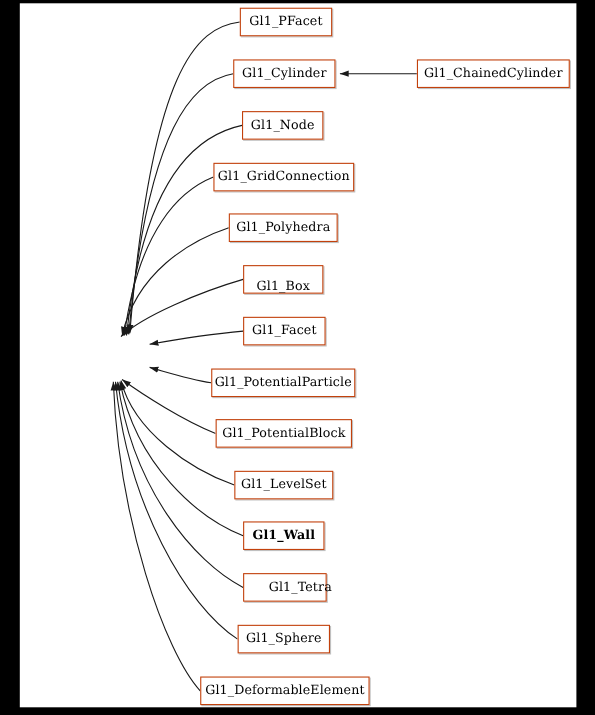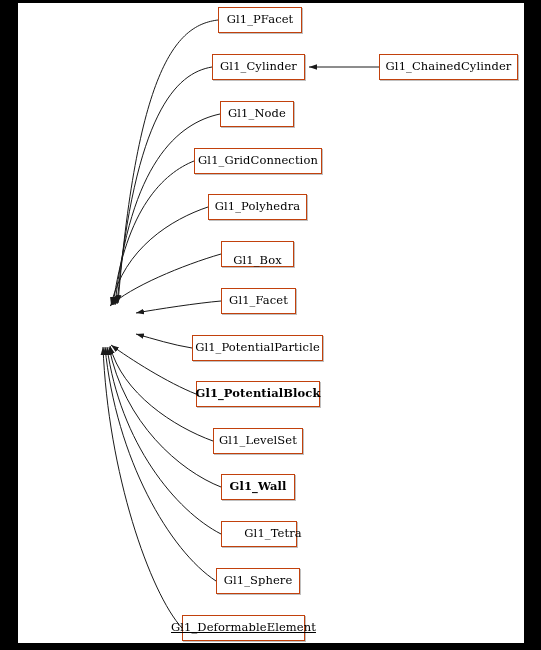--- a/index.html
+++ b/index.html
@@ -108,34 +108,34 @@
         </div>
         <div class="node" style="left: 203px; top: 238px; width: 73px; height: 26px; align-items: flex-end;">
           <span class="node-label">Gl1_Box</span>
         </div>
         <div class="node" style="left: 203px; top: 285px; width: 75px; height: 26px;">
           <span class="node-label">Gl1_Facet</span>
         </div>
         <div class="node" style="left: 174px; top: 332px; width: 131px; height: 26px;">
           <span class="node-label">Gl1_PotentialParticle</span>
         </div>
-        <div class="node" style="left: 178px; top: 378px; width: 124px; height: 26px; font-weight: bold;">
+        <div class="node" style="left: 178px; top: 378px; width: 124px; height: 26px;">
           <span class="node-label">Gl1_PotentialBlock</span>
         </div>
         <div class="node" style="left: 195px; top: 425px; width: 90px; height: 26px;">
           <span class="node-label">Gl1_LevelSet</span>
         </div>
         <div class="node" style="left: 203px; top: 471px; width: 74px; height: 26px; font-weight: bold;">
           <span class="node-label">Gl1_Wall</span>
         </div>
         <div class="node" style="left: 203px; top: 518px; width: 76px; height: 26px; padding-left: 28px;">
           <span class="node-label">Gl1_Tetra</span>
         </div>
         <div class="node" style="left: 198px; top: 565px; width: 84px; height: 26px;">
           <span class="node-label">Gl1_Sphere</span>
         </div>
-        <div class="node" style="left: 164px; top: 612px; width: 123px; height: 26px; text-decoration: underline;">
+        <div class="node" style="left: 164px; top: 612px; width: 154px; height: 26px;">
           <span class="node-label">Gl1_DeformableElement</span>
         </div>
       </div>
 
   </div>
 </div>
 
 </body></html>

